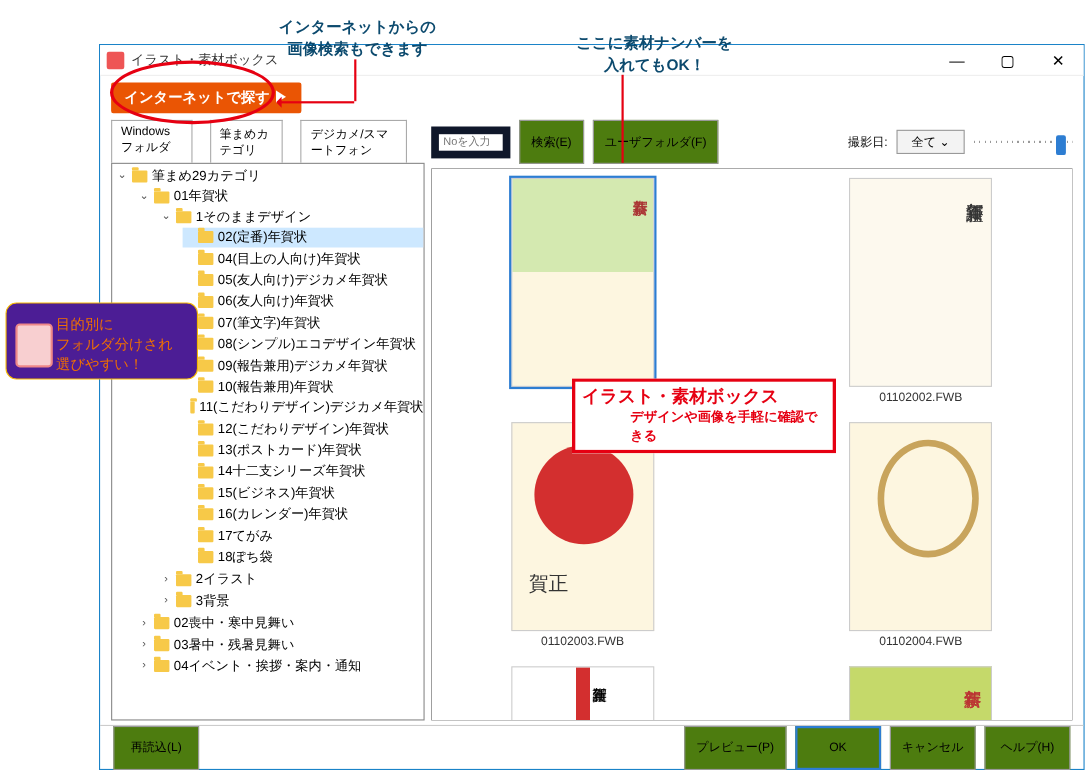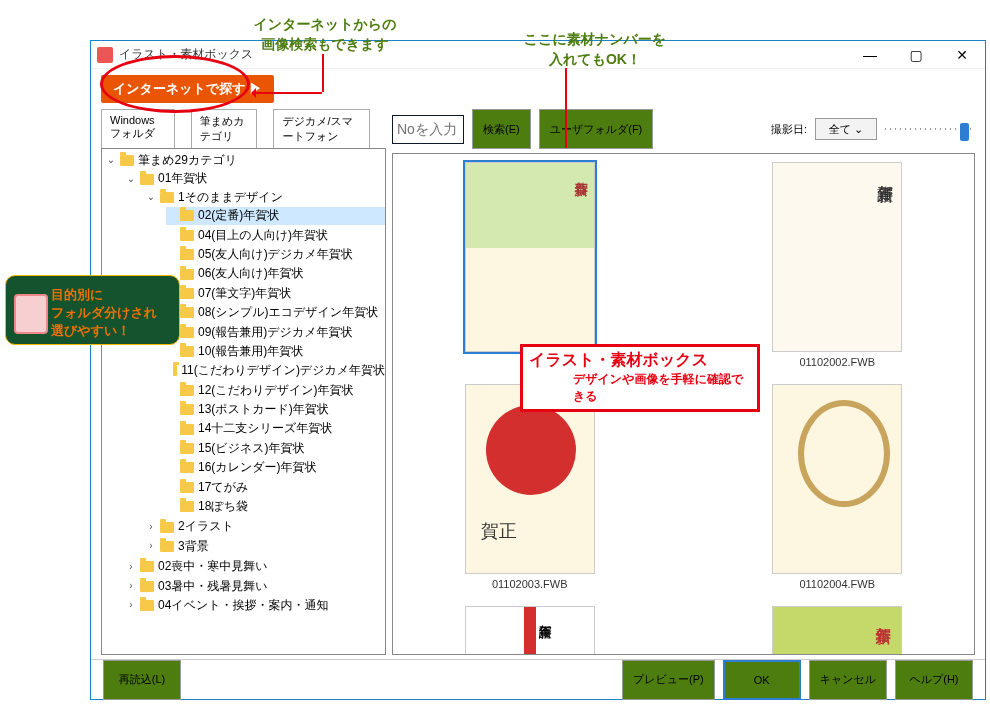--- a/index.html
+++ b/index.html
@@ -8,42 +8,42 @@
   font-size: 12px;
   background: #fff;
   color: #000;
   position: relative;
   width: 990px;
   height: 706px;
   overflow: hidden;
 }
 .callout {
   position: absolute;
-  color: #4d7c0f;
+  color: #0c4a6e;
   font-size: 14px;
   font-weight: bold;
   text-align: center;
   line-height: 1.4;
   z-index: 100;
 }
 .callout-1 { left: 240px; top: 15px; width: 170px; }
 .callout-2 { left: 515px; top: 30px; width: 160px; }
 .side-tip {
   position: absolute;
   left: 5px;
   top: 275px;
   width: 175px;
   height: 70px;
-  background: #14532d;
+  background: #4c1d95;
   border: 1px solid #f5b800;
   border-radius: 10px;
   padding: 10px 10px 10px 45px;
   color: #f07000;
   font-size: 13px;
-  font-weight: bold;
+  font-weight: normal;
   line-height: 1.4;
   z-index: 50;
 }
 .side-tip::before {
   content: "";
   position: absolute;
   left: 8px;
   top: 18px;
   width: 30px;
   height: 36px;
@@ -164,23 +164,23 @@
 .right-panel { flex: 1; display: flex; flex-direction: column; }
 .search-row {
   display: flex;
   align-items: center;
   gap: 8px;
   padding-bottom: 4px;
 }
 .no-input {
   width: 72px;
   height: 29px;
-  border: 1px solid #0f172a;
+  border: 7px solid #0f172a;
   padding: 0 4px;
-  font-size: 14px;
+  font-size: 10px;
   color: #888;
 }
 .btn {
   height: 40px;
   padding: 0 10px;
   border: 1px solid #999;
   background: #4d7c0f;
   font-size: 11px;
 }
 .date-label { font-size: 11px; margin-left: auto; }

